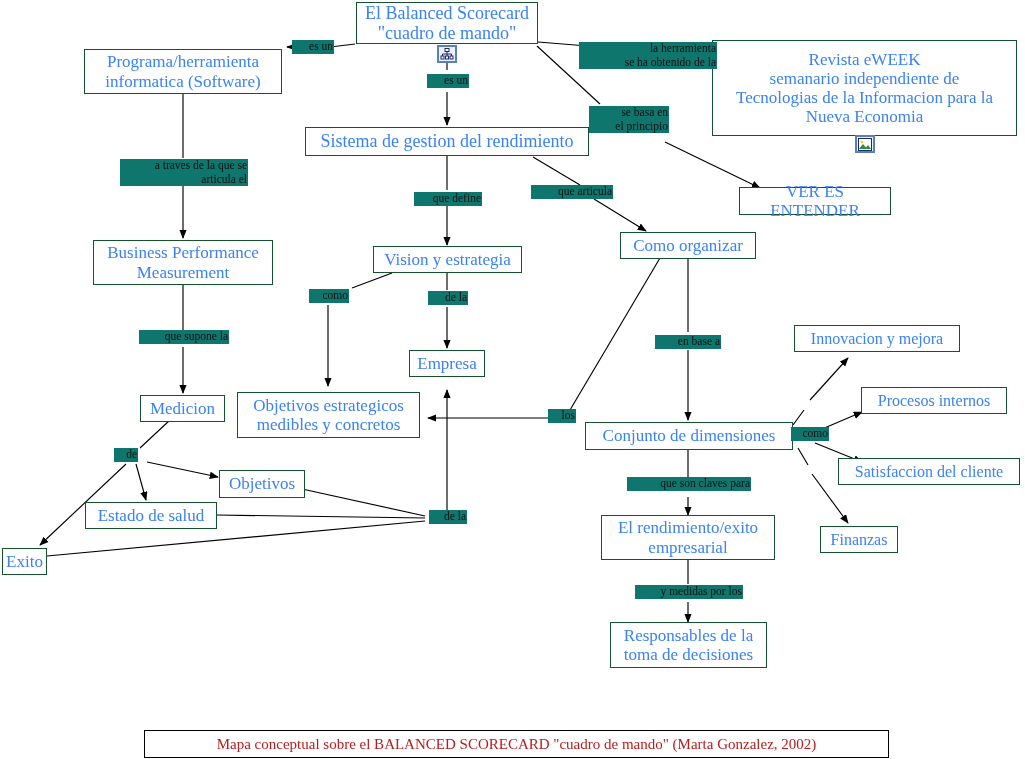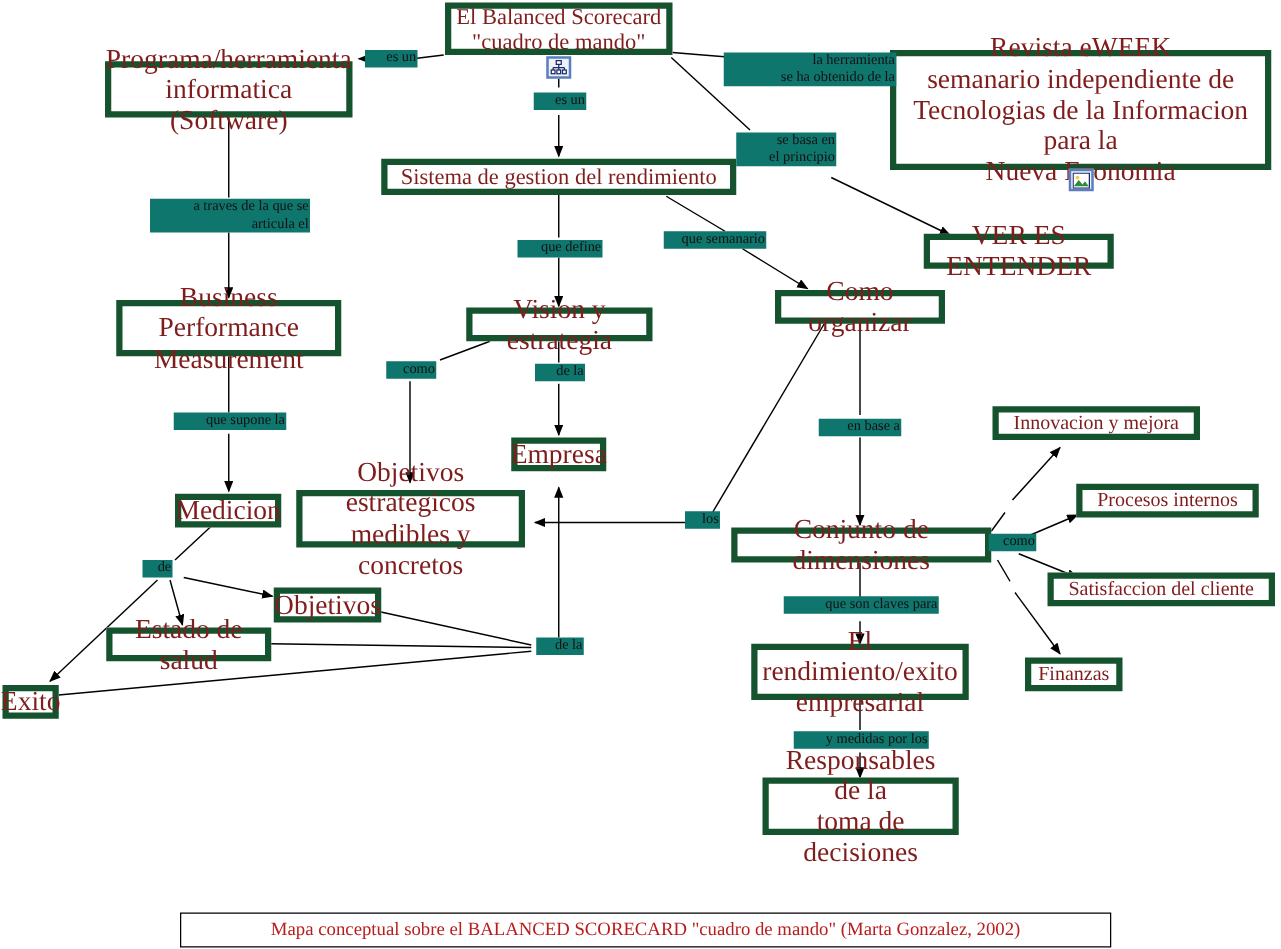--- a/index.html
+++ b/index.html
@@ -19,34 +19,34 @@
     position: absolute;
     left: 0;
     top: 0;
     width: 1025px;
     height: 759px;
     pointer-events: none;
   }
   .node {
     position: absolute;
     box-sizing: border-box;
-    border: 5px solid #14532d;
+    border: 1px solid #14532d;
     background: #ffffff;
     font-family: "Liberation Serif", serif;
-    color: #7f1d1d;
+    color: #3b82f6;
     text-align: center;
     display: flex;
     align-items: center;
     justify-content: center;
     line-height: 1.12;
     white-space: pre-line;
     padding: 1px 4px;
   }
   .node.f18 { font-size: 18px; }
-  .node.f17 { font-size: 22px; }
+  .node.f17 { font-size: 17px; }
   .node.f16 { font-size: 16px; }
   .linklabel {
     position: absolute;
     font-family: Liberation Serif, serif;
     font-size: 11.5px;
     color: #111111;
     text-align: right;
     background: #0f766e;
     line-height: 1.18;
     white-space: pre-line;
@@ -216,21 +216,21 @@
   <div class="linklabel" style="left:427px; top:74px; width:40px;">es un</div>
 
   <div class="linklabel" style="left:589px; top:106px; width:78px;">se basa en
 el principio</div>
 
   <div class="linklabel" style="left:120px; top:159px; width:126px;">a traves de la que se
 articula el</div>
 
   <div class="linklabel" style="left:414px; top:192px; width:66px;">que define</div>
 
-  <div class="linklabel" style="left:531px; top:185px; width:80px;">que semanario</div>
+  <div class="linklabel" style="left:531px; top:185px; width:80px;">que articula</div>
 
   <div class="linklabel" style="left:309px; top:289px; width:38px;">como</div>
 
   <div class="linklabel" style="left:428px; top:291px; width:38px;">de la</div>
 
   <div class="linklabel" style="left:139px; top:330px; width:88px;">que supone la</div>
 
   <div class="linklabel" style="left:655px; top:335px; width:64px;">en base a</div>
 
   <div class="linklabel" style="left:114px; top:448px; width:22px;">de</div>

